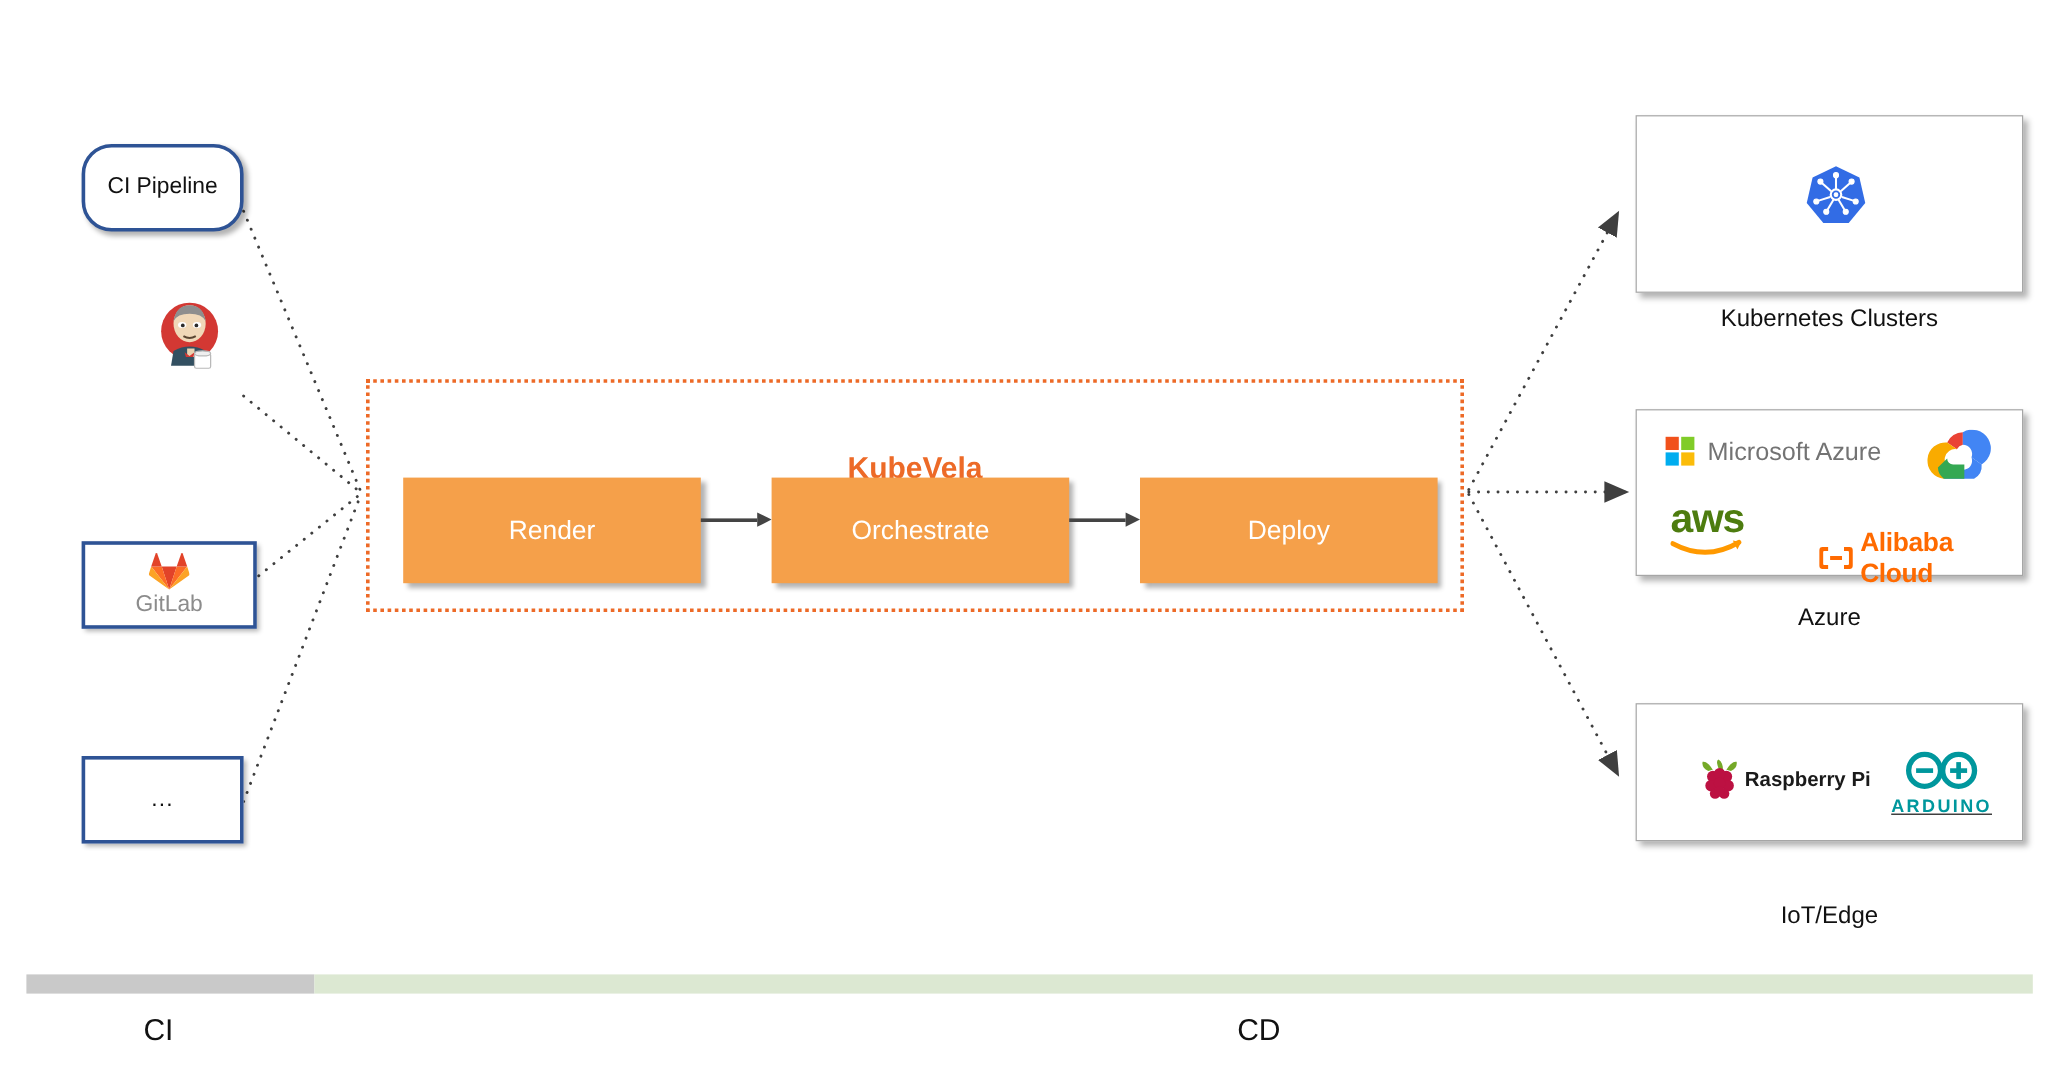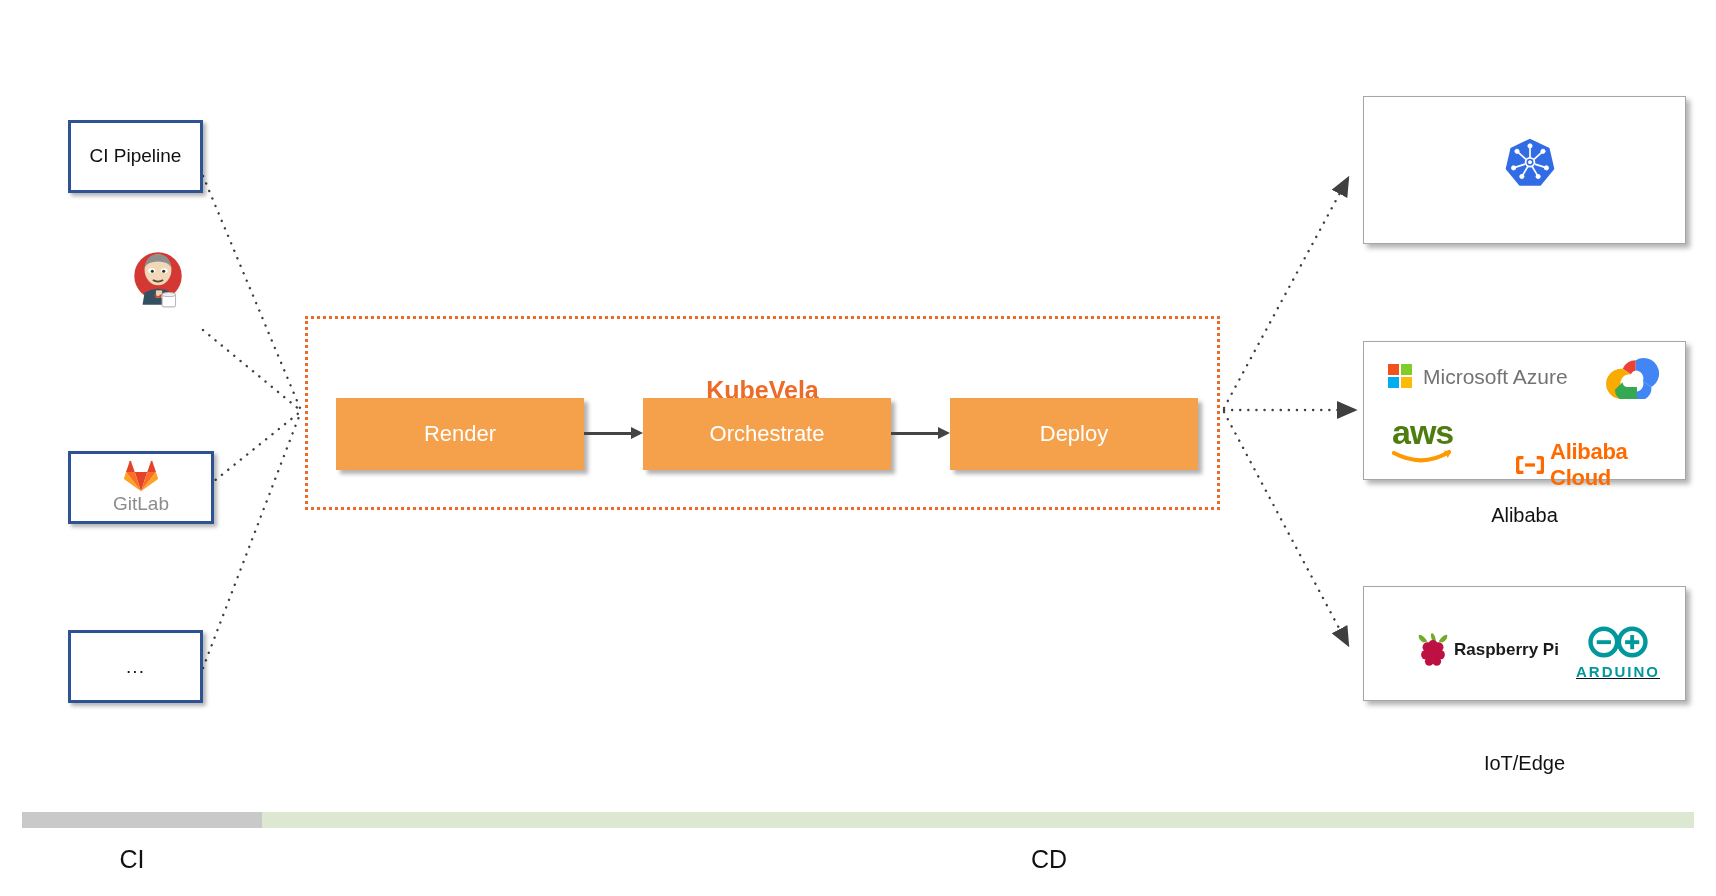--- a/index.html
+++ b/index.html
@@ -32,21 +32,21 @@
   
   .kv-container{
     position:absolute;left:305px;top:316px;width:915px;height:194px;
     border:3px dotted #ED6A27;box-sizing:border-box;background:transparent;
   }
   .kv-title{
     position:absolute;left:305px;top:328px;width:915px;text-align:center;
     font-size:25px;font-weight:bold;color:#ED6A27;margin-top:48px;
   }
   .stage-box{
-    position:absolute;top:398px;height:72px;background:#F5A04A;
+    position:absolute;top:398px;height:88px;background:#F5A04A;
     box-shadow:4px 4px 4px rgba(0,0,0,.30);
     display:flex;align-items:center;justify-content:center;
     color:#ffffff;font-size:22px;box-sizing:border-box;
   }
   .sb1{left:336px;width:248px;}
   .sb2{left:643px;width:248px;}
   .sb3{left:950px;width:248px;}
 
   
   .solid-arrow{position:absolute;top:427px;height:12px;}
@@ -112,21 +112,21 @@
       <path d="M203,668 L300,414"></path>
     </g>
 
     <g stroke="#3F3F3F" stroke-width="2.4" stroke-linecap="round" stroke-dasharray="0.1 8" fill="none" marker-end="url(#arrowdark)">
       <path d="M1224,408 L1348,178"></path>
       <path d="M1224,410 L1355,410"></path>
       <path d="M1224,412 L1348,645"></path>
     </g>
   </svg>
 
-  <div class="srcbox" style="left:68px;top:120px;width:135px;height:73px;">
+  <div class="srcbox" style="left:68px;top:120px;width:135px;height:73px;border-radius:25px;">
     <span class="lbl">CI Pipeline</span>
   </div>
 
   <svg style="position:absolute;left:125px;top:245px;width:66px;height:66px;" viewBox="0 0 64 64">
     <circle cx="32" cy="30" r="23" fill="#D33833"></circle>
     <path d="M19 46 q13 -7 26 0 l2 12 h-30 z" fill="#335061"></path>
     <path d="M30 44 h6 v7 h-6 z" fill="#E9D2B0"></path>
     <ellipse cx="32" cy="24" rx="13" ry="15" fill="#F0D8B8"></ellipse>
     <path d="M19 22 q2 -13 13 -13 q11 0 13 13 q-3 -6 -13 -6 q-10 0 -13 6z" fill="#8E8E8E"></path>
     <ellipse cx="26" cy="25" rx="3.4" ry="2.4" fill="#ffffff"></ellipse>
@@ -196,20 +196,21 @@
         <circle cx="32" cy="11" r="2.6"></circle>
         <circle cx="48" cy="17.6" r="2.6"></circle>
         <circle cx="52.2" cy="38" r="2.6"></circle>
         <circle cx="42" cy="48.6" r="2.6"></circle>
         <circle cx="22" cy="48.6" r="2.6"></circle>
         <circle cx="11.8" cy="38" r="2.6"></circle>
         <circle cx="16" cy="17.6" r="2.6"></circle>
       </g>
     </svg>
   </div>
+  <div class="tgt-caption" style="left:1363px;top:255px;width:323px;">Kubernetes Clusters</div>
 
   <div class="tgtbox" style="left:1363px;top:341px;width:323px;height:139px;">
 
     <div class="logo-wrap" style="left:24px;top:22px;">
       <span class="azure-sq">
         <i></i>
           <i></i>
           <i></i>
           <i></i>
       </span>
@@ -234,21 +235,21 @@
 
     <div class="logo-wrap" style="left:152px;top:97px;justify-content:center;">
       <svg style="width:30px;height:22px;" viewBox="0 0 34 24">
         <path d="M9 1 H3.5 A3.5 3.5 0 0 0 0 4.5 v15 A3.5 3.5 0 0 0 3.5 23 H9 v-4 H5 a1 1 0 0 1 -1 -1 V6 a1 1 0 0 1 1 -1 H9 Z" fill="#FF6A00"></path>
         <path d="M25 1 h5.5 A3.5 3.5 0 0 1 34 4.5 v15 A3.5 3.5 0 0 1 30.5 23 H25 v-4 h4 a1 1 0 0 0 1 -1 V6 a1 1 0 0 0 -1 -1 h-4 Z" fill="#FF6A00"></path>
         <rect x="11" y="10" width="12" height="4" fill="#FF6A00"></rect>
       </svg>
       <span class="alibaba-label">Alibaba Cloud</span>
     </div>
   </div>
-  <div class="tgt-caption" style="left:1363px;top:504px;width:323px;">Alibaba</div>
+  <div class="tgt-caption" style="left:1363px;top:504px;width:323px;">Azure</div>
 
   <div class="tgtbox" style="left:1363px;top:586px;width:323px;height:115px;">
 
     <div class="logo-wrap" style="left:52px;top:45px;">
       <svg style="width:34px;height:36px;" viewBox="0 0 36 38">
         <path d="M12 10 q-5 -8 -9 -7 q-1 5 5 8 z" fill="#75A928"></path>
         <path d="M24 10 q5 -8 9 -7 q1 5 -5 8 z" fill="#75A928"></path>
         <path d="M18 11 q-4 -9 -1 -10 q4 2 4 10 z" fill="#75A928"></path>
         <circle cx="12" cy="16" r="5.1" fill="#BC1142"></circle>
         <circle cx="24" cy="16" r="5.1" fill="#BC1142"></circle>

